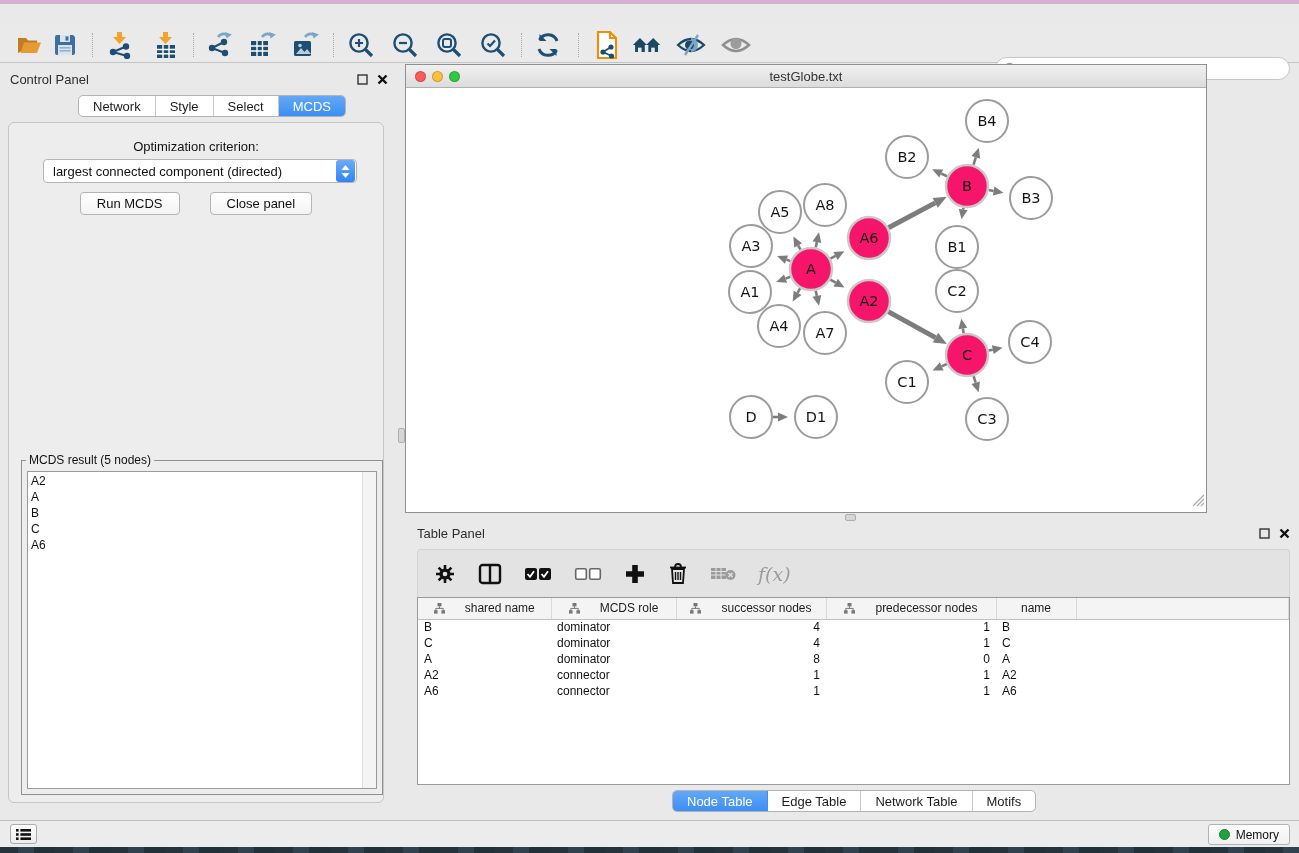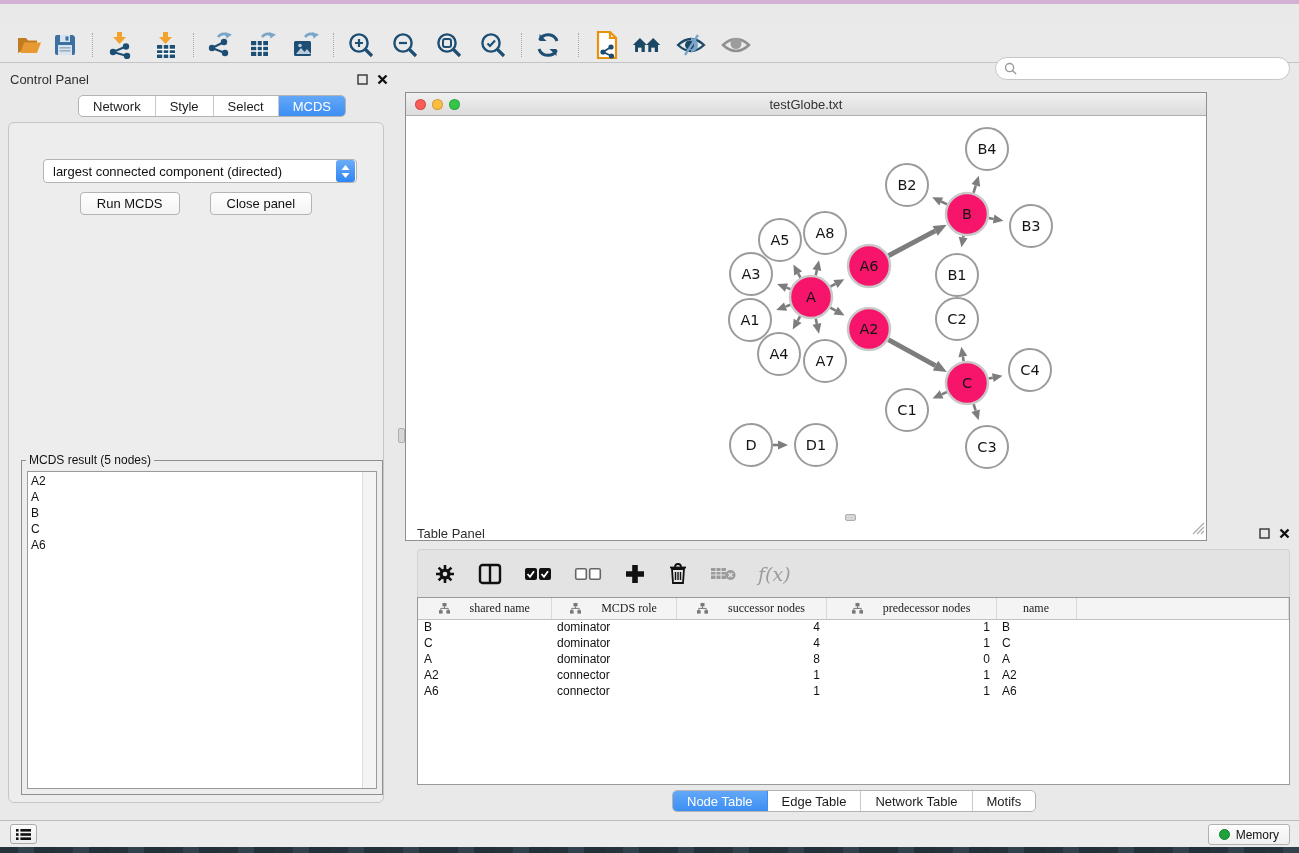--- a/index.html
+++ b/index.html
@@ -63,21 +63,21 @@
   .result-box legend { font-size:12px; color:#111; margin-left:4px; padding:0 3px; }
   .result-list { position:absolute; left:5px; top:4px; right:5px; bottom:5px;
     background:#fff; border:1px solid #9a9a9a; overflow:hidden; }
   .result-inner { position:absolute; left:0; top:0; right:14px; bottom:0; padding:1px 3px; }
   .result-item { font-size:12px; color:#111; line-height:16px; }
   .result-scroll { position:absolute; right:0; top:0; bottom:0; width:14px;
     background:#f4f4f4; border-left:1px solid #ddd; }
 
   
   .net-window { position:absolute; left:405px; top:64px; width:802px; height:449px;
-    border:1px solid #8f8f8f; background:#fff;margin-top:28px; }
+    border:1px solid #8f8f8f; background:#fff; }
   .net-titlebar { position:absolute; left:0; top:0; right:0; height:23px;
     background:linear-gradient(#f0f0f0,#dcdcdc); border-bottom:1px solid #b0b0b0; }
   .net-lights { position:absolute; left:9px; top:6px; display:flex; gap:6px; }
   .net-lights .light { width:11px; height:11px; }
   .net-title { position:absolute; left:0; right:0; top:4px; text-align:center; font-size:13px; color:#333; }
   .net-content { position:absolute; left:0; top:23px; right:0; bottom:0; background:#fff; overflow:hidden;padding-left:40px; }
   .resize-grip { position:absolute; right:1px; bottom:1px; }
   .grip-v { position:absolute; left:398px; top:428px; width:7px; height:15px;
     background:#d6d6d6; border:1px solid #aeaeae; border-radius:2px; }
   .grip-h { position:absolute; left:845px; top:514px; width:11px; height:7px;
@@ -90,21 +90,21 @@
     background:#e3e3e3; border:1px solid #d2d2d2; border-bottom:none; border-radius:4px 4px 0 0;
     display:flex; align-items:center; gap:22px; padding-left:16px; }
   .tp-tool { background:none; border:none; display:flex; align-items:center; cursor:pointer; }
   .fx-label { font-size:19px; color:#9b9b9b; font-family:"DejaVu Serif",serif; font-style:italic; }
   .tp-table-wrap { position:absolute; left:417px; top:597px; width:873px; height:188px;
     background:#fff; border:1px solid #9a9a9a; overflow:hidden; }
   table.node-table { border-collapse:collapse; width:100%; table-layout:fixed; }
   table.node-table th { height:21px; background:#f4f4f4; border-right:1px solid #d9d9d9;
     border-bottom:1px solid #c2c2c2; font-size:12px; font-weight:normal; color:#1c1c1c;
     text-align:center; vertical-align:middle; }
-  table.node-table th .th-inner { display:flex; align-items:center; justify-content:center; gap:20px;font-family:Liberation Serif, serif; }
+  table.node-table th .th-inner { display:flex; align-items:center; justify-content:center; gap:20px; }
   table.node-table td { font-size:12px; color:#111; height:16px; padding:0 6px;
     white-space:nowrap; overflow:hidden; }
   td.al { text-align:left; padding-left:10px; } td.ar { text-align:right; padding-right:14px; }
   .tp-tabs { position:absolute; left:672px; top:790px; }
 
   
   .status-bar { position:absolute; left:0; top:820px; width:1299px; height:27px;
     background:#ececec; border-top:1px solid #bebebe; }
   .list-btn { position:absolute; left:10px; top:3px; width:27px; height:20px;
     background:linear-gradient(#fcfcfc,#ededed); border:1px solid #ababab; border-radius:3px;
@@ -278,20 +278,21 @@
       </svg>
     </span>
   </div>
   <div class="seg cp-tabs" id="cp-tabs">
       <div class="seg-item">Network</div>
       <div class="seg-item">Style</div>
       <div class="seg-item">Select</div>
       <div class="seg-item active">MCDS</div>
     </div>
   <div class="cp-body">
+    <div class="opt-label">Optimization criterion:</div>
     <div class="opt-select">
       <span class="val">largest connected component (directed)</span>
       <span class="stepper">
         <svg width="9" height="6" viewBox="0 0 9 6">
             <path d="M4.5 0 L8.5 5 H0.5 Z" fill="#fff"></path>
           </svg>
         <svg width="9" height="6" viewBox="0 0 9 6">
             <path d="M4.5 6 L8.5 1 H0.5 Z" fill="#fff"></path>
           </svg>
       </span>

